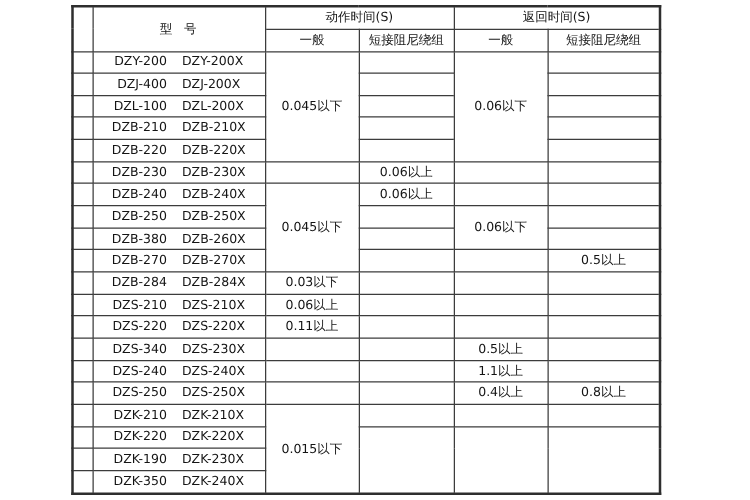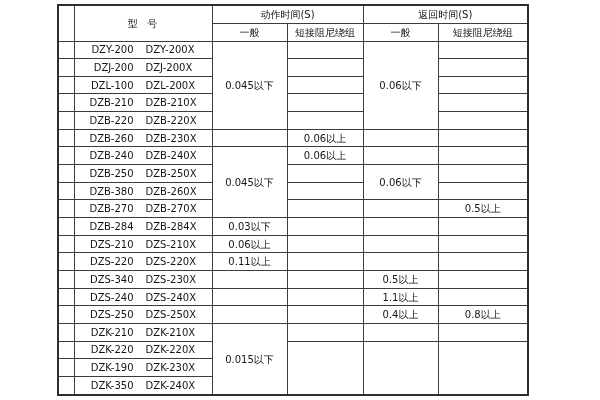--- a/index.html
+++ b/index.html
@@ -56,21 +56,21 @@
         <tr>
           <td class="strip"></td>
           <td class="model"><span>DZY-200</span><span>DZY-200X</span></td>
           <td rowspan="5">0.045以下</td>
           <td></td>
           <td rowspan="5">0.06以下</td>
           <td></td>
         </tr>
         <tr>
           <td class="strip"></td>
-          <td class="model"><span>DZJ-200</span><span>DZJ-200X</span></td>
+          <td class="model"><span>DZJ-400</span><span>DZJ-200X</span></td>
           <td></td>
           <td></td>
         </tr>
         <tr>
           <td class="strip"></td>
           <td class="model"><span>DZL-100</span><span>DZL-200X</span></td>
           <td></td>
           <td></td>
         </tr>
         <tr>
@@ -80,21 +80,21 @@
           <td></td>
         </tr>
         <tr>
           <td class="strip"></td>
           <td class="model"><span>DZB-220</span><span>DZB-220X</span></td>
           <td></td>
           <td></td>
         </tr>
         <tr>
           <td class="strip"></td>
-          <td class="model"><span>DZB-260</span><span>DZB-230X</span></td>
+          <td class="model"><span>DZB-230</span><span>DZB-230X</span></td>
           <td></td>
           <td>0.06以上</td>
           <td></td>
           <td></td>
         </tr>
         <tr>
           <td class="strip"></td>
           <td class="model"><span>DZB-240</span><span>DZB-240X</span></td>
           <td rowspan="4">0.045以下</td>
           <td>0.06以上</td>

